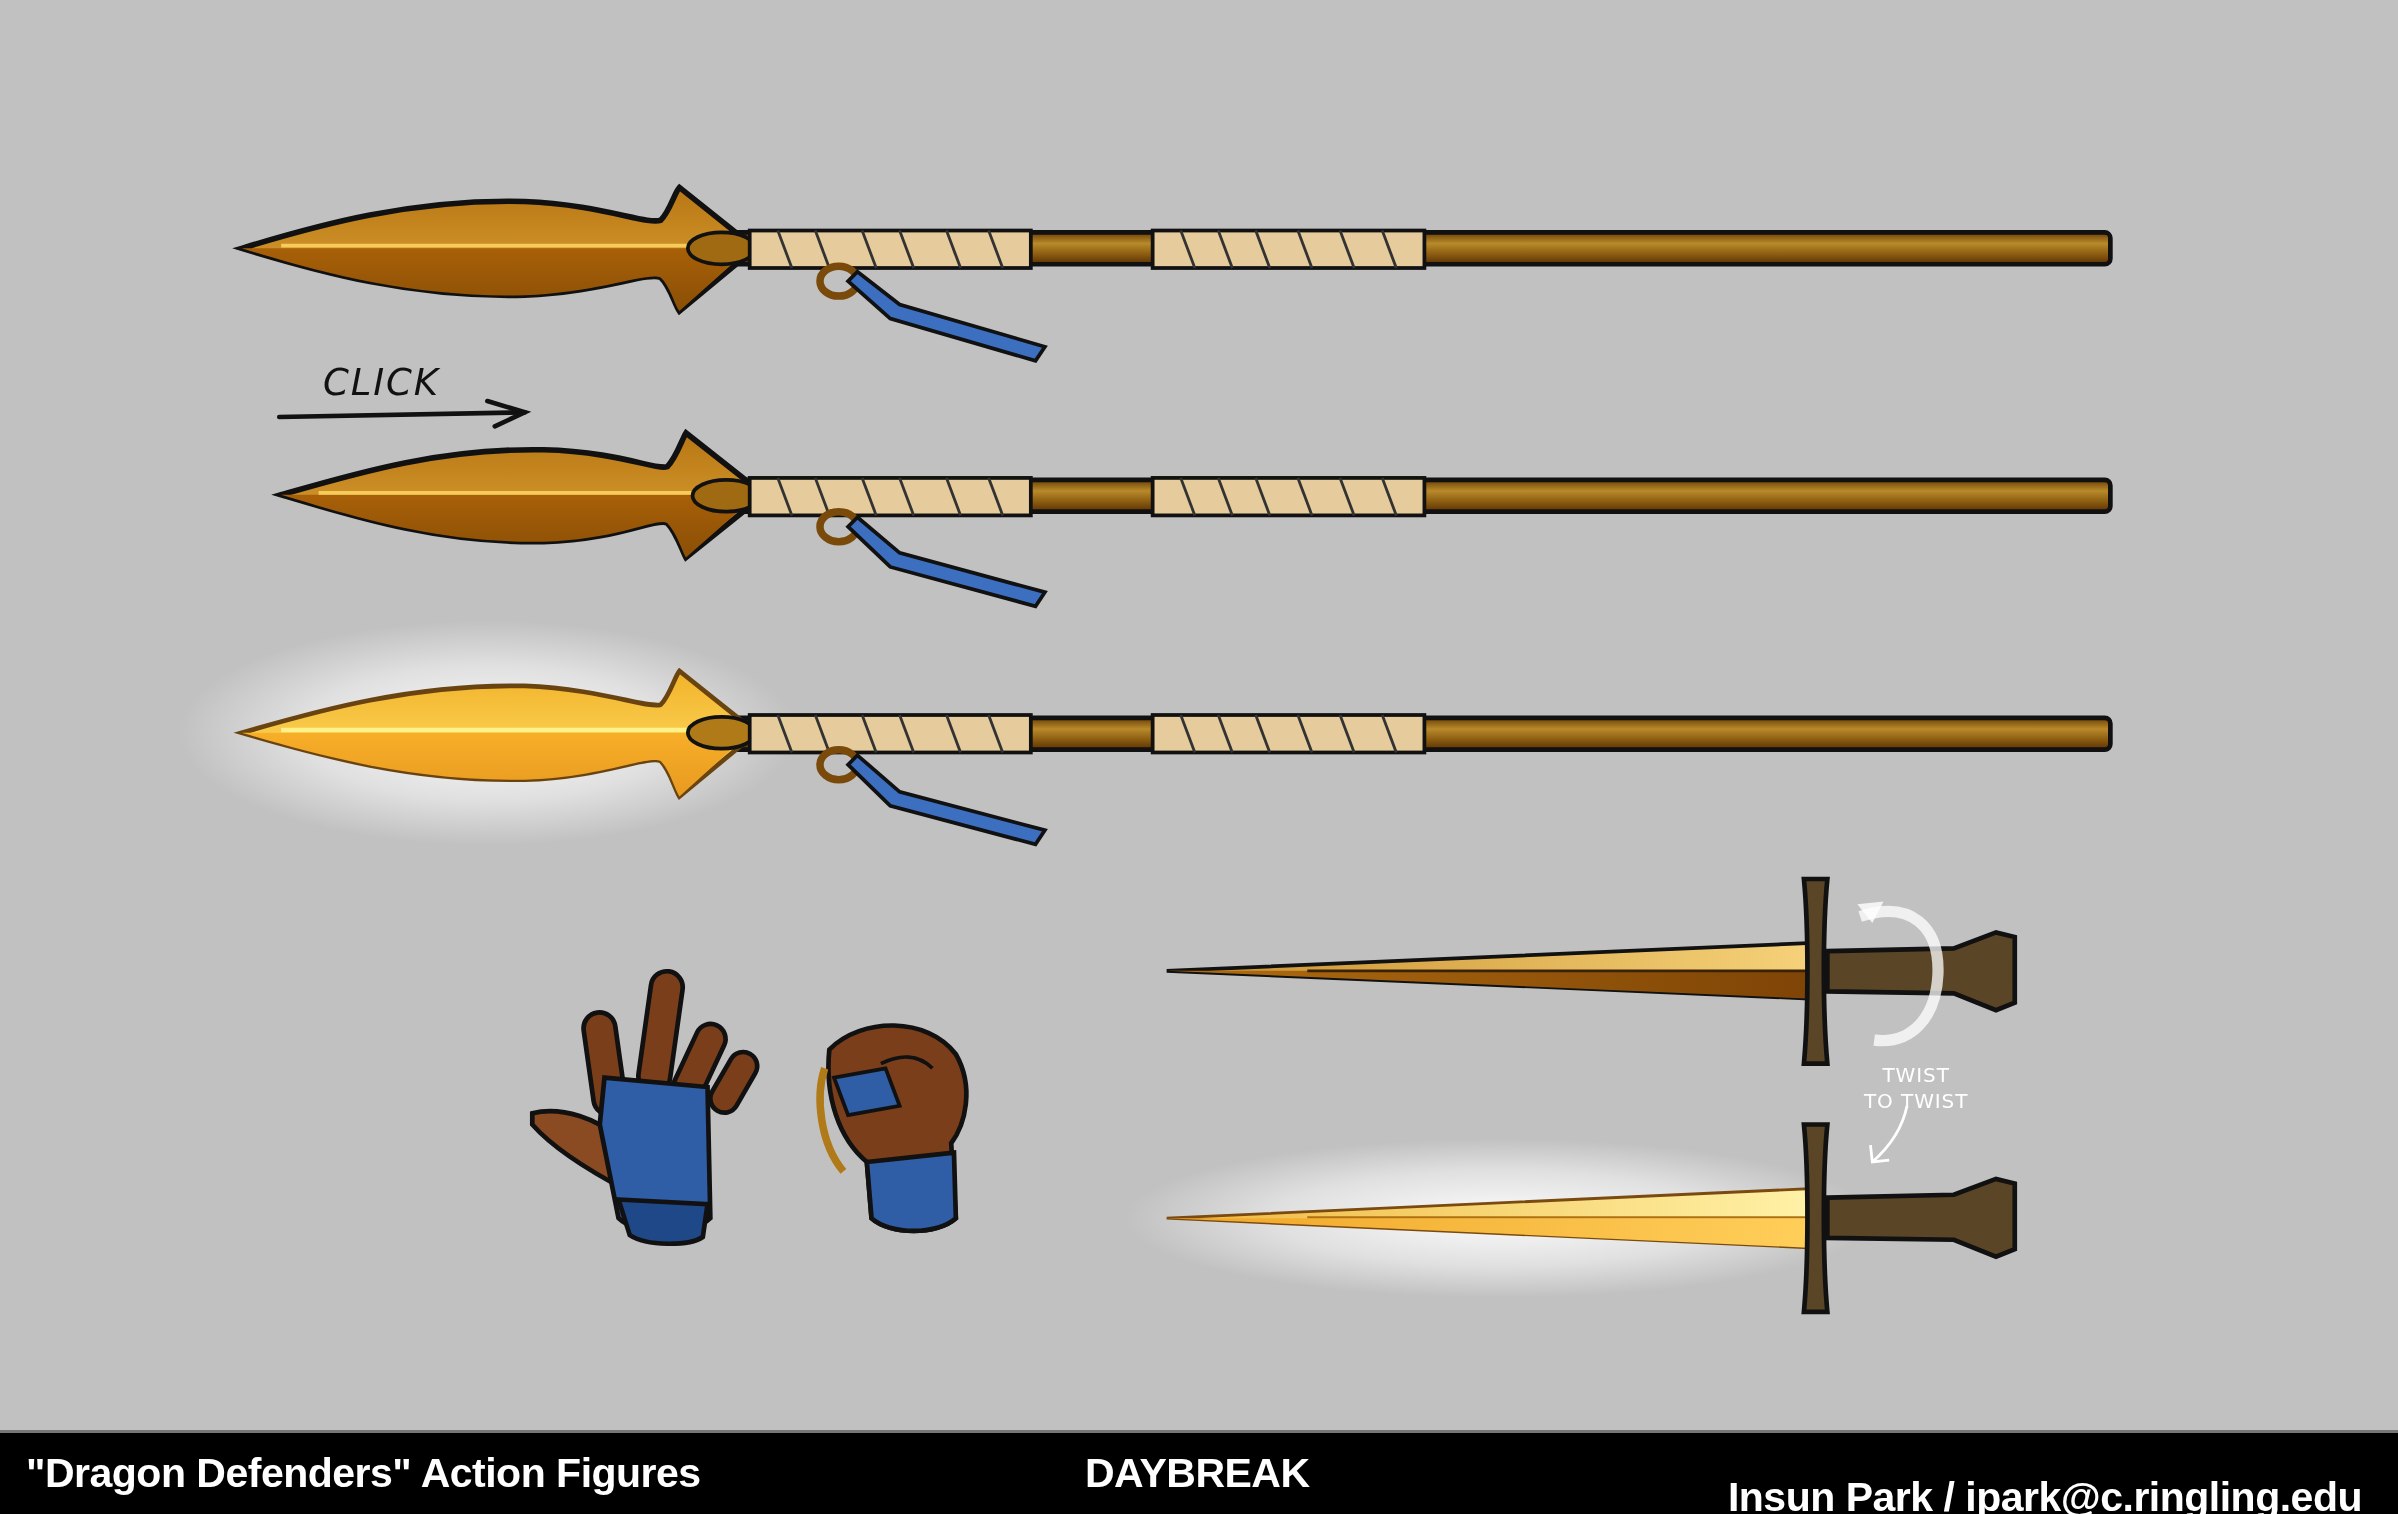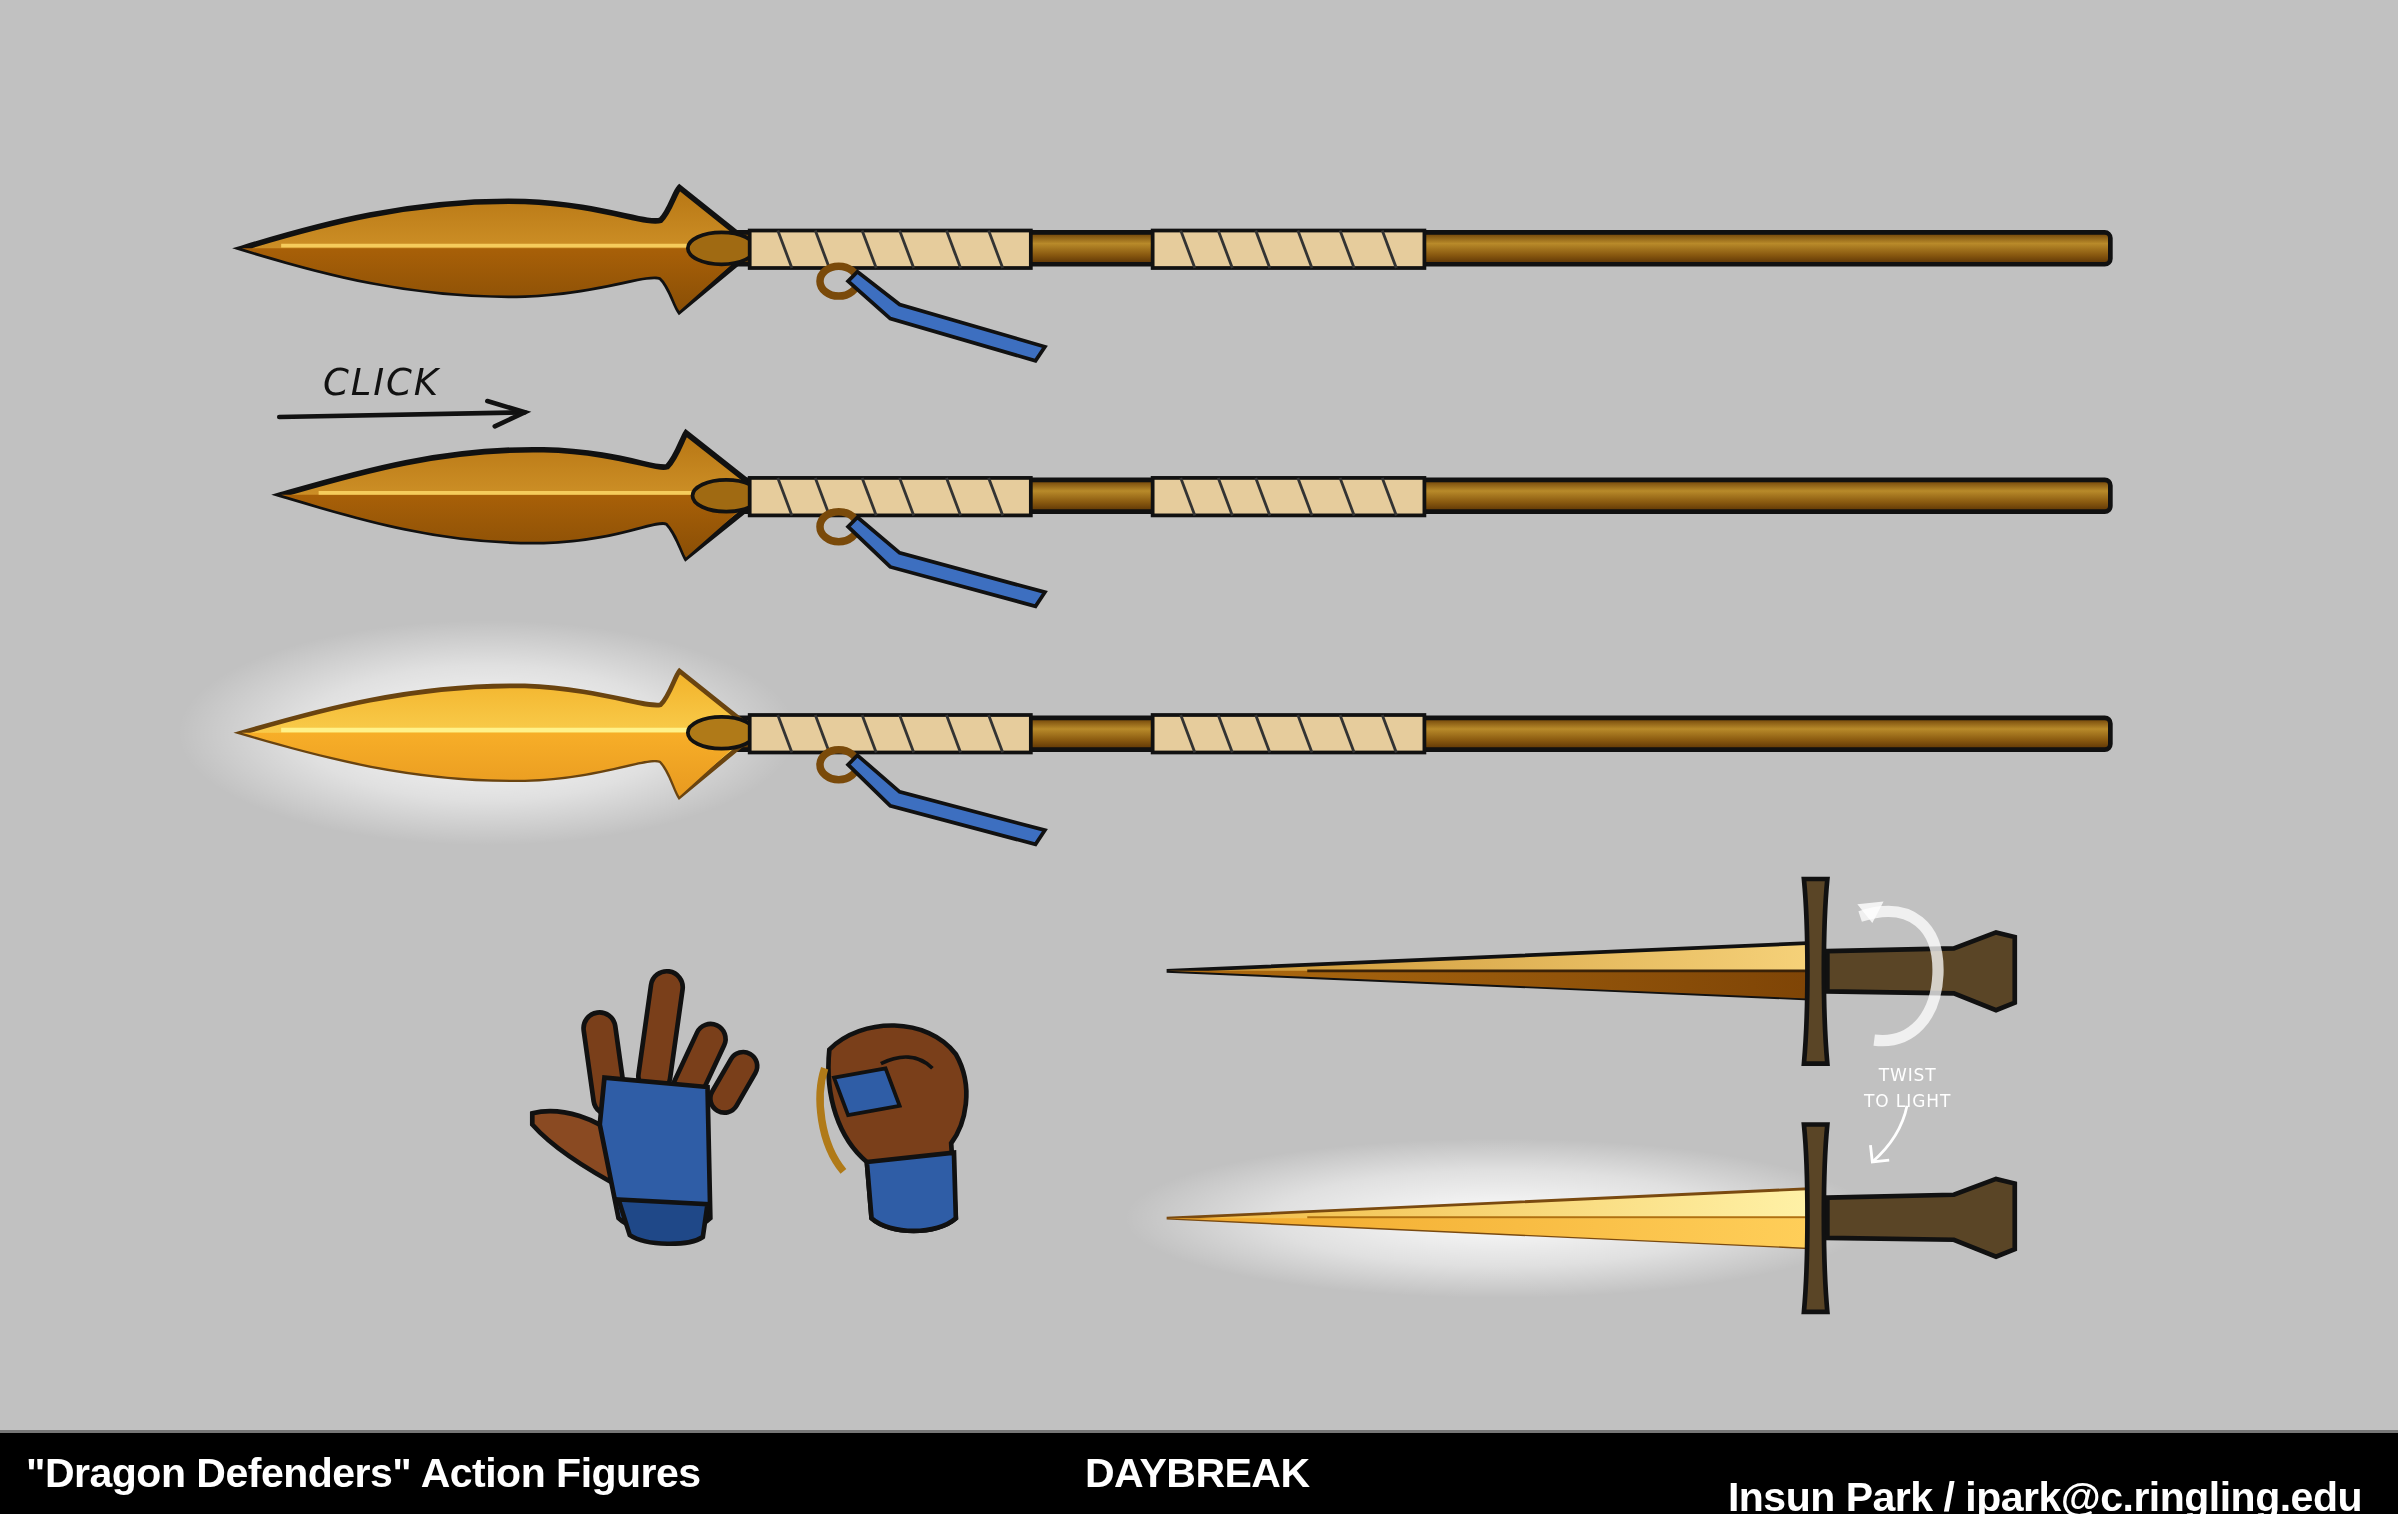--- a/index.html
+++ b/index.html
@@ -20,21 +20,21 @@
       font-size: 41px; letter-spacing: -0.5px;
       font-family: "Liberation Sans", sans-serif;
     }
     .f-left { left: 26px; }
     .f-center { left: 1085px; }
     .f-right { right: 37px; margin-top: 24px; }
     .note {
       position: absolute; font-family: "DejaVu Sans", sans-serif;
     }
     .click-note { left: 323px; top: 361px; font-size: 37px; color: #111; font-style: italic; letter-spacing: 1.9px; }
-    .twist-note { left: 1864px; top: 1062px; font-size: 17px; color: #fff; line-height: 26px; text-align: center; letter-spacing: 0.9px; }
+    .twist-note { left: 1864px; top: 1062px; font-size: 20px; color: #fff; line-height: 26px; text-align: center; letter-spacing: 0.9px; }
   </style>
 </head>
 <body>
 
 <div class="canvas">
   <svg width="2399" height="1430" viewBox="0 0 2560 1526" xmlns="http://www.w3.org/2000/svg">
     <defs>
       <linearGradient id="bladeTop" x1="0" y1="0" x2="0" y2="1">
         <stop offset="0" stop-color="#b77614"></stop>
         <stop offset="1" stop-color="#e2a838"></stop>
@@ -202,21 +202,21 @@
       <path d="M1245,1300 L1940,1300 L1940,1332 Z" fill="url(#daggerGlowBot)"></path>
       <line x1="1395" y1="1299" x2="1930" y2="1299" stroke="#b07010" stroke-width="2"></line>
       <path d="M1925,1200 L1950,1200 C1945,1250 1945,1345 1950,1400 L1925,1400 C1930,1345 1930,1250 1925,1200 Z" fill="#5a4526" stroke="#111" stroke-width="5"></path>
       <path d="M1950,1278 L2085,1275 L2130,1258 L2150,1263 L2150,1333 L2130,1341 L2085,1323 L1950,1321 Z" fill="#5a4526" stroke="#111" stroke-width="5"></path>
     </g>
   </svg>
 
   <span class="note click-note">CLICK</span>
   <div class="note twist-note">
     <div>TWIST</div>
-    <div>TO LIGHT</div>
+    <div>TO TWIST</div>
   </div>
 </div>
 
 <div class="footer">
   <span class="f-left">"Dragon Defenders" Action Figures</span>
   <span class="f-center">DAYBREAK</span>
   <span class="f-right">Insun Park / ipark@c.ringling.edu</span>
 </div>
 
 

